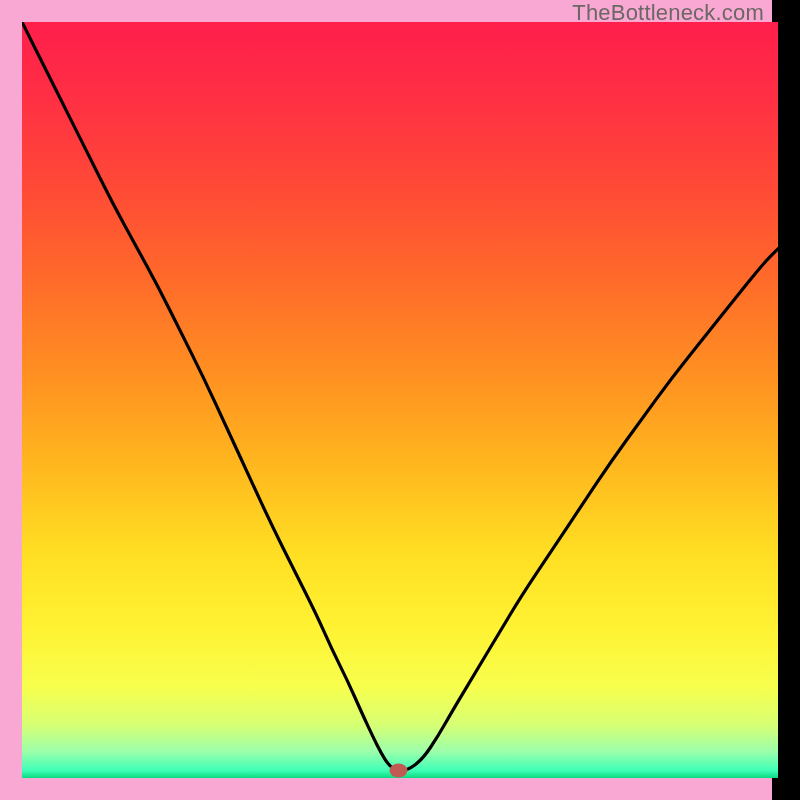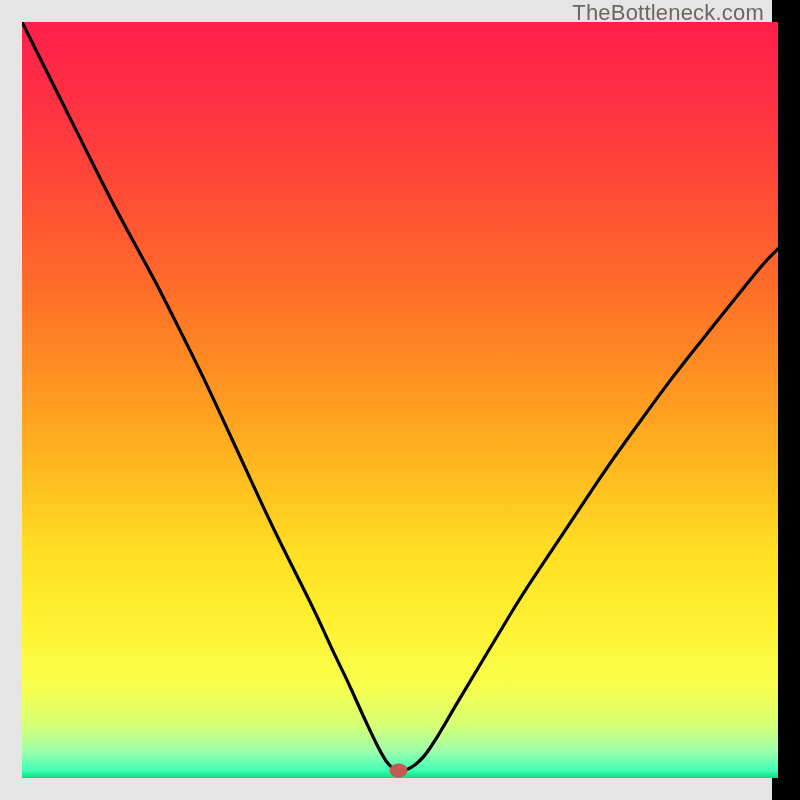--- a/index.html
+++ b/index.html
@@ -8,21 +8,21 @@
     width: 800px;
     height: 800px;
     background: #000;
     overflow: hidden;
     font-family: Arial, Helvetica, sans-serif;
   }
   .frame {
     position: absolute;
     left: 0; top: 0;
     width: 772px; height: 800px;
-    background: #e5e5e5;
+    background: #f9a8d4;
   }
   .plot {
     position: absolute;
     left: 22px;
     top: 22px;
     width: 756px;
     height: 756px;
     overflow: hidden;
   }
   .watermark {

